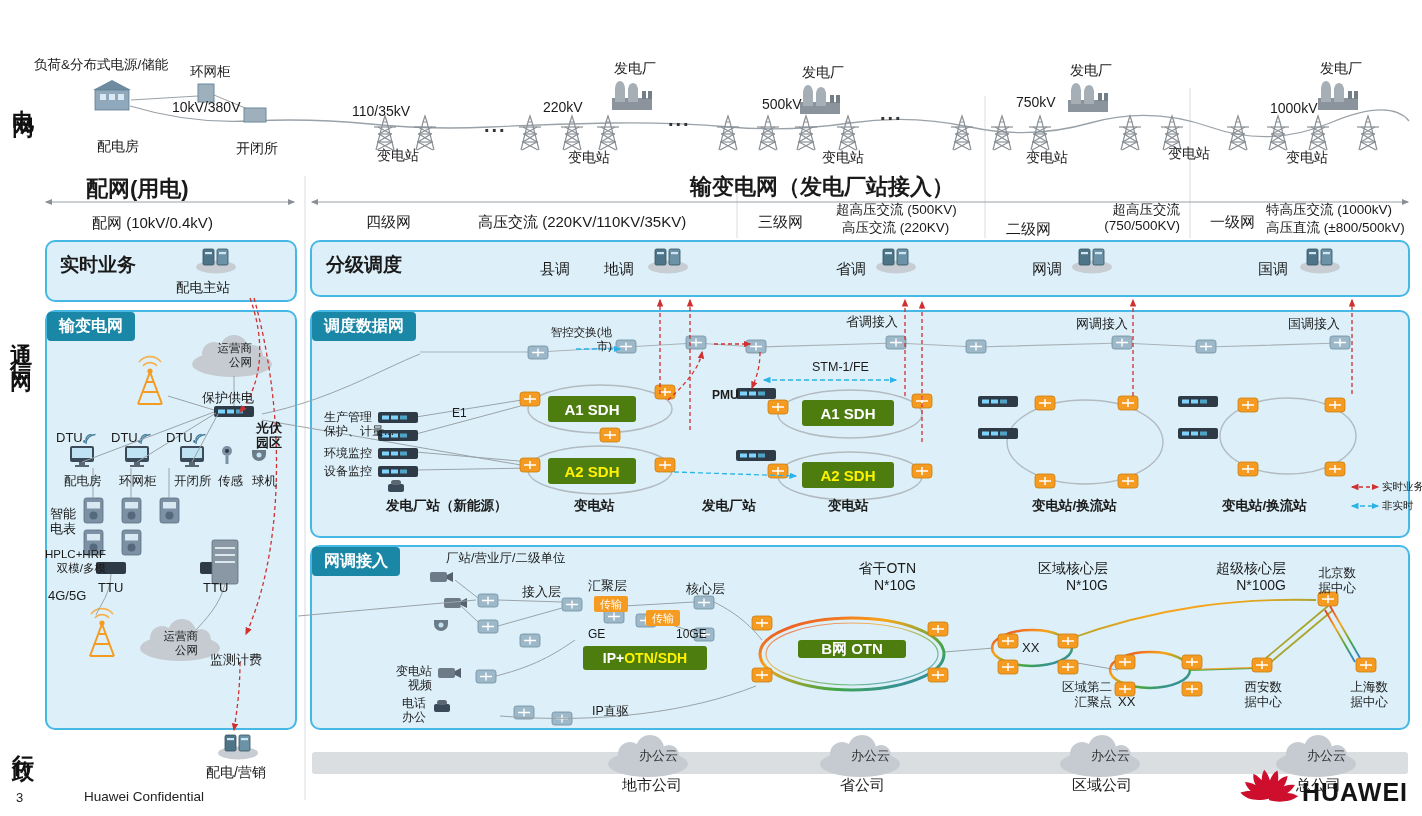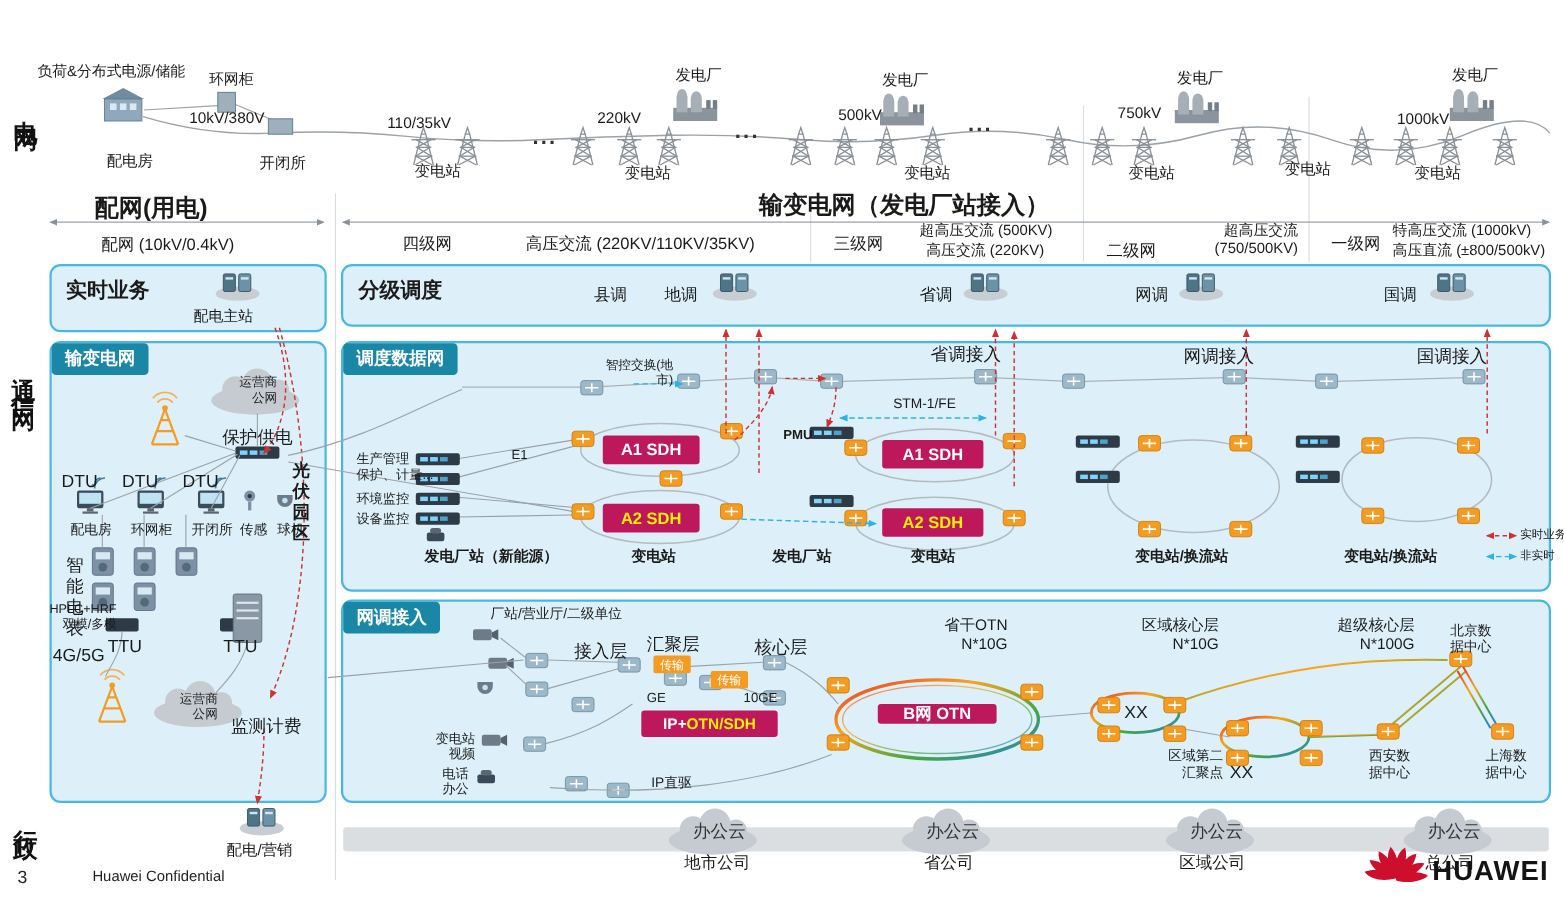--- a/index.html
+++ b/index.html
@@ -4,26 +4,26 @@
 <style>
   *{margin:0;padding:0;box-sizing:border-box}
   html,body{background:#fff}
   body{font-family:"Liberation Sans","DejaVu Sans",sans-serif}
   .stage{position:relative;width:1422px;height:816px;background:#fff;overflow:hidden}
   .title{position:absolute;left:28px;top:8px;font-size:30px;font-weight:bold;color:#A50F0F;z-index:4;letter-spacing:1px}
   .vert{position:absolute;writing-mode:vertical-rl;text-orientation:upright;font-weight:bold;font-size:22px;color:#111;z-index:4}
   .lbl{position:absolute;color:#1a1a1a;font-size:13px;line-height:1.18;white-space:nowrap;z-index:3}
   .b{font-weight:bold}
   .c{text-align:right;white-space:normal}.f115{font-size:11.5px}.f12{font-size:12px}.f125{font-size:12.5px}
-  .f13{font-size:16px}.f135{font-size:13.5px}.f14{font-size:14px}.f15{font-size:15px}
+  .f13{font-size:13px}.f135{font-size:13.5px}.f14{font-size:14px}.f15{font-size:15px}
   .f17{font-size:22px}.f19{font-size:19px}
   .dots{font-size:20px;font-weight:bold;letter-spacing:2px;color:#333}
   .box{position:absolute;background:#DDF0F9;border:2px solid #45B8E6;border-radius:10px;z-index:1}
   .tab{position:absolute;background:#1B87A6;color:#fff;font-weight:bold;font-size:16px;padding:4px 12px;border-radius:4px;z-index:3;white-space:nowrap}
-  .sdh{position:absolute;background:#be185d;color:#fff;font-weight:bold;font-size:15px;display:flex;align-items:center;justify-content:center;z-index:3;border-radius:3px;white-space:nowrap}
+  .sdh{position:absolute;background:#4d7c0f;color:#fff;font-weight:bold;font-size:15px;display:flex;align-items:center;justify-content:center;z-index:3;border-radius:3px;white-space:nowrap}
   .sdh.y{color:#FFF200}
   .trans{position:absolute;background:#F59B22;color:#fff;font-size:11px;display:flex;align-items:center;justify-content:center;z-index:3;border-radius:2px}
   .band{position:absolute;background:#DBDEE1;border-radius:3px;z-index:1}
   svg.overlay{position:absolute;left:0;top:0;z-index:2;pointer-events:none}
   .logo{position:absolute;z-index:4}
   .brand{position:absolute;font-weight:bold;font-size:25px;letter-spacing:1px;color:#141414;z-index:4}
 </style>
 </head>
 <body>
 
@@ -474,21 +474,21 @@
 
   <div class="lbl f115 c" style="left:548px;top:326px;width:64px">智控交换(地市)</div>
   <div class="lbl f13" style="left:846px;top:314px">省调接入</div>
   <div class="lbl f13" style="left:1076px;top:316px">网调接入</div>
   <div class="lbl f13" style="left:1288px;top:316px">国调接入</div>
   <div class="lbl f125" style="left:812px;top:360px">STM-1/FE</div>
   <div class="lbl f12" style="left:324px;top:410px">生产管理</div>
   <div class="lbl f12" style="left:324px;top:424px">保护、计量...</div>
   <div class="lbl f12" style="left:324px;top:446px">环境监控</div>
   <div class="lbl f12" style="left:324px;top:464px">设备监控</div>
-  <div class="lbl f12" style="left:465px;top:406px">E1</div>
+  <div class="lbl f12" style="left:452px;top:406px">E1</div>
   <div class="lbl f12 b" style="left:712px;top:388px">PMU</div>
   <div class="sdh" style="left:548px;top:396px;width:88px;height:26px">A1 SDH</div>
   <div class="sdh y" style="left:548px;top:458px;width:88px;height:26px">A2 SDH</div>
   <div class="lbl f135 b" style="left:386px;top:498px">发电厂站（新能源）</div>
   <div class="lbl f135 b" style="left:574px;top:498px">变电站</div>
   <div class="lbl f135 b" style="left:702px;top:498px">发电厂站</div>
   <div class="sdh" style="left:802px;top:400px;width:92px;height:26px">A1 SDH</div>
   <div class="sdh y" style="left:802px;top:462px;width:92px;height:26px">A2 SDH</div>
   <div class="lbl f135 b" style="left:828px;top:498px">变电站</div>
   <div class="lbl f135 b" style="left:1032px;top:498px">变电站/换流站</div>

